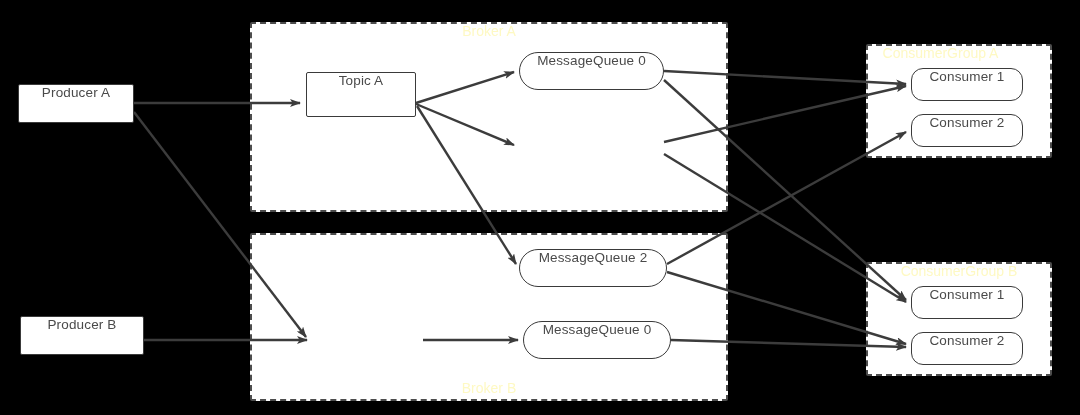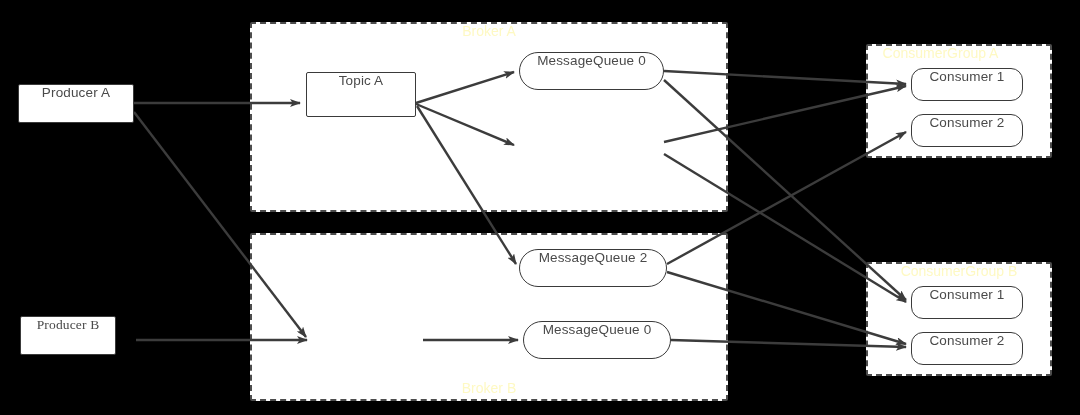--- a/index.html
+++ b/index.html
@@ -103,21 +103,21 @@
 
       <path d="M667,272 L906,344"></path>
 
       <path d="M671,340 L906,347"></path>
     </g>
   </svg>
 
   <div class="node rect" style="left:18px; top:84px; width:116px; height:39px;">
     <span>Producer A</span>
   </div>
-  <div class="node rect" style="left:20px; top:316px; width:96px; height:39px;font-family:Liberation Serif, serif;">
+  <div class="node rect" style="left:20px; top:316px; width:124px; height:39px;">
     <span>Producer B</span>
   </div>
 
   <div class="node rect" style="left:306px; top:72px; width:110px; height:45px;">
     <span>Topic A</span>
   </div>
   <div class="node pill" style="left:519px; top:52px; width:145px; height:38px;">
     <span>MessageQueue 0</span>
   </div>
 

